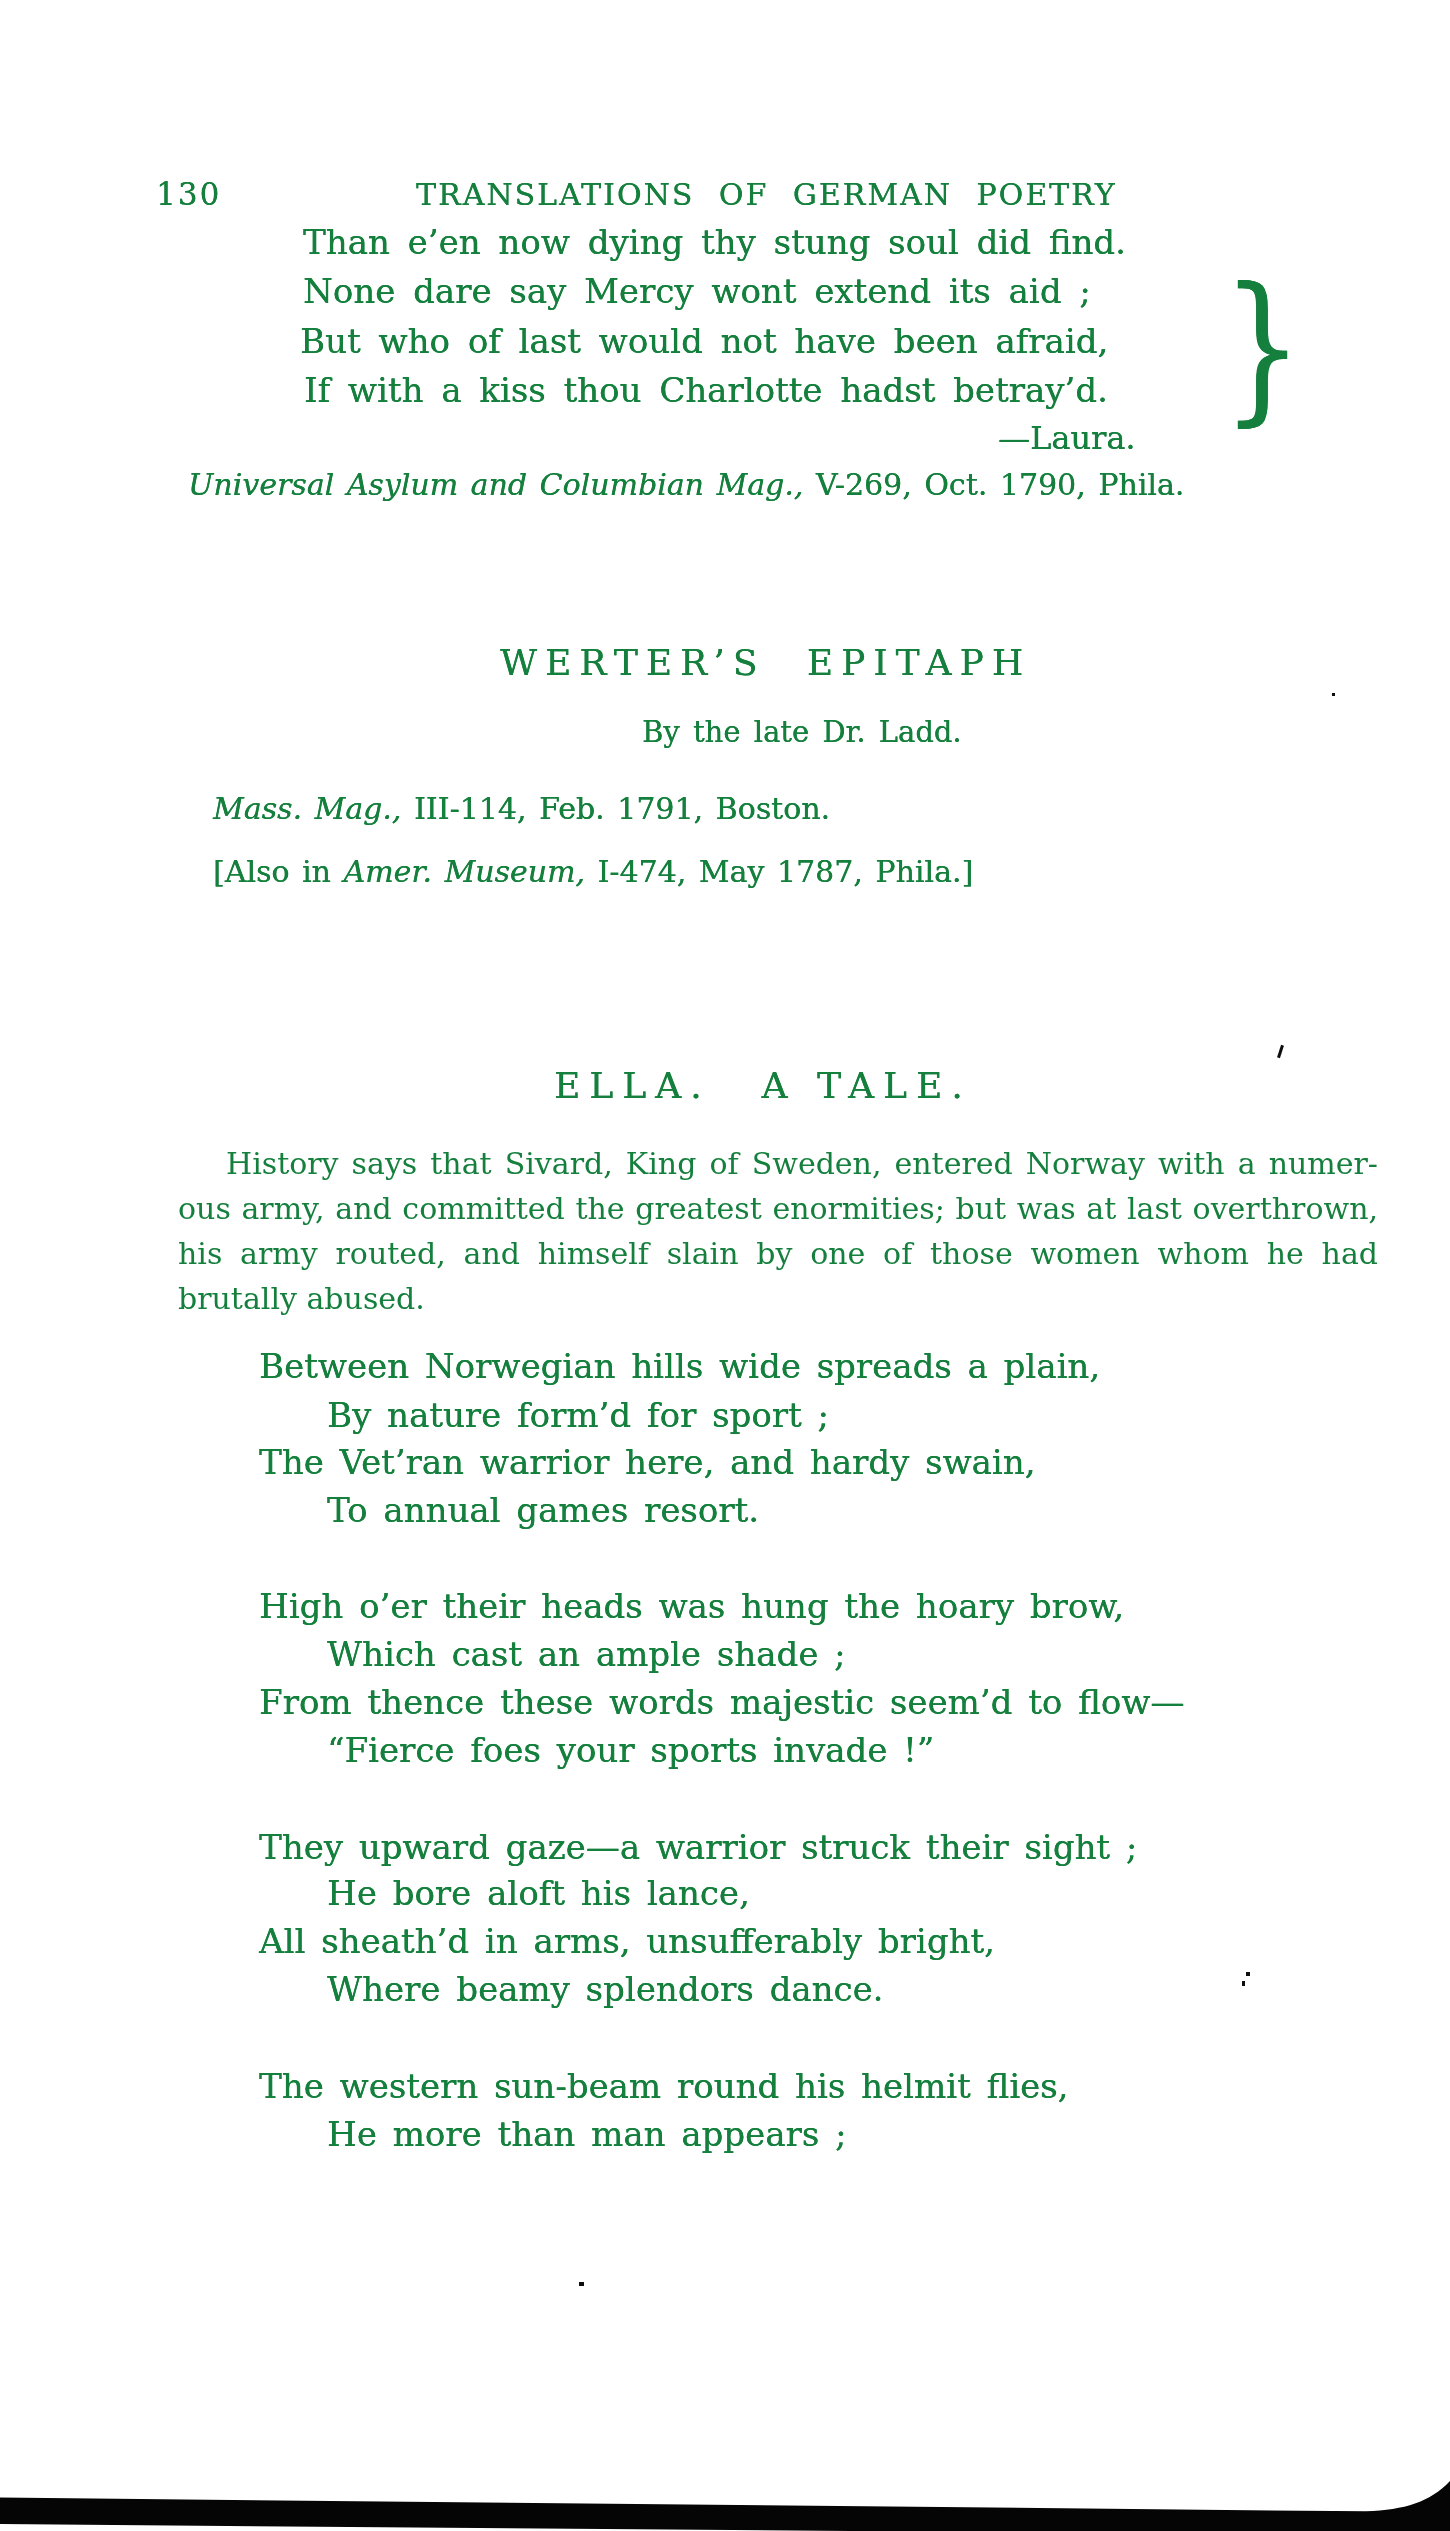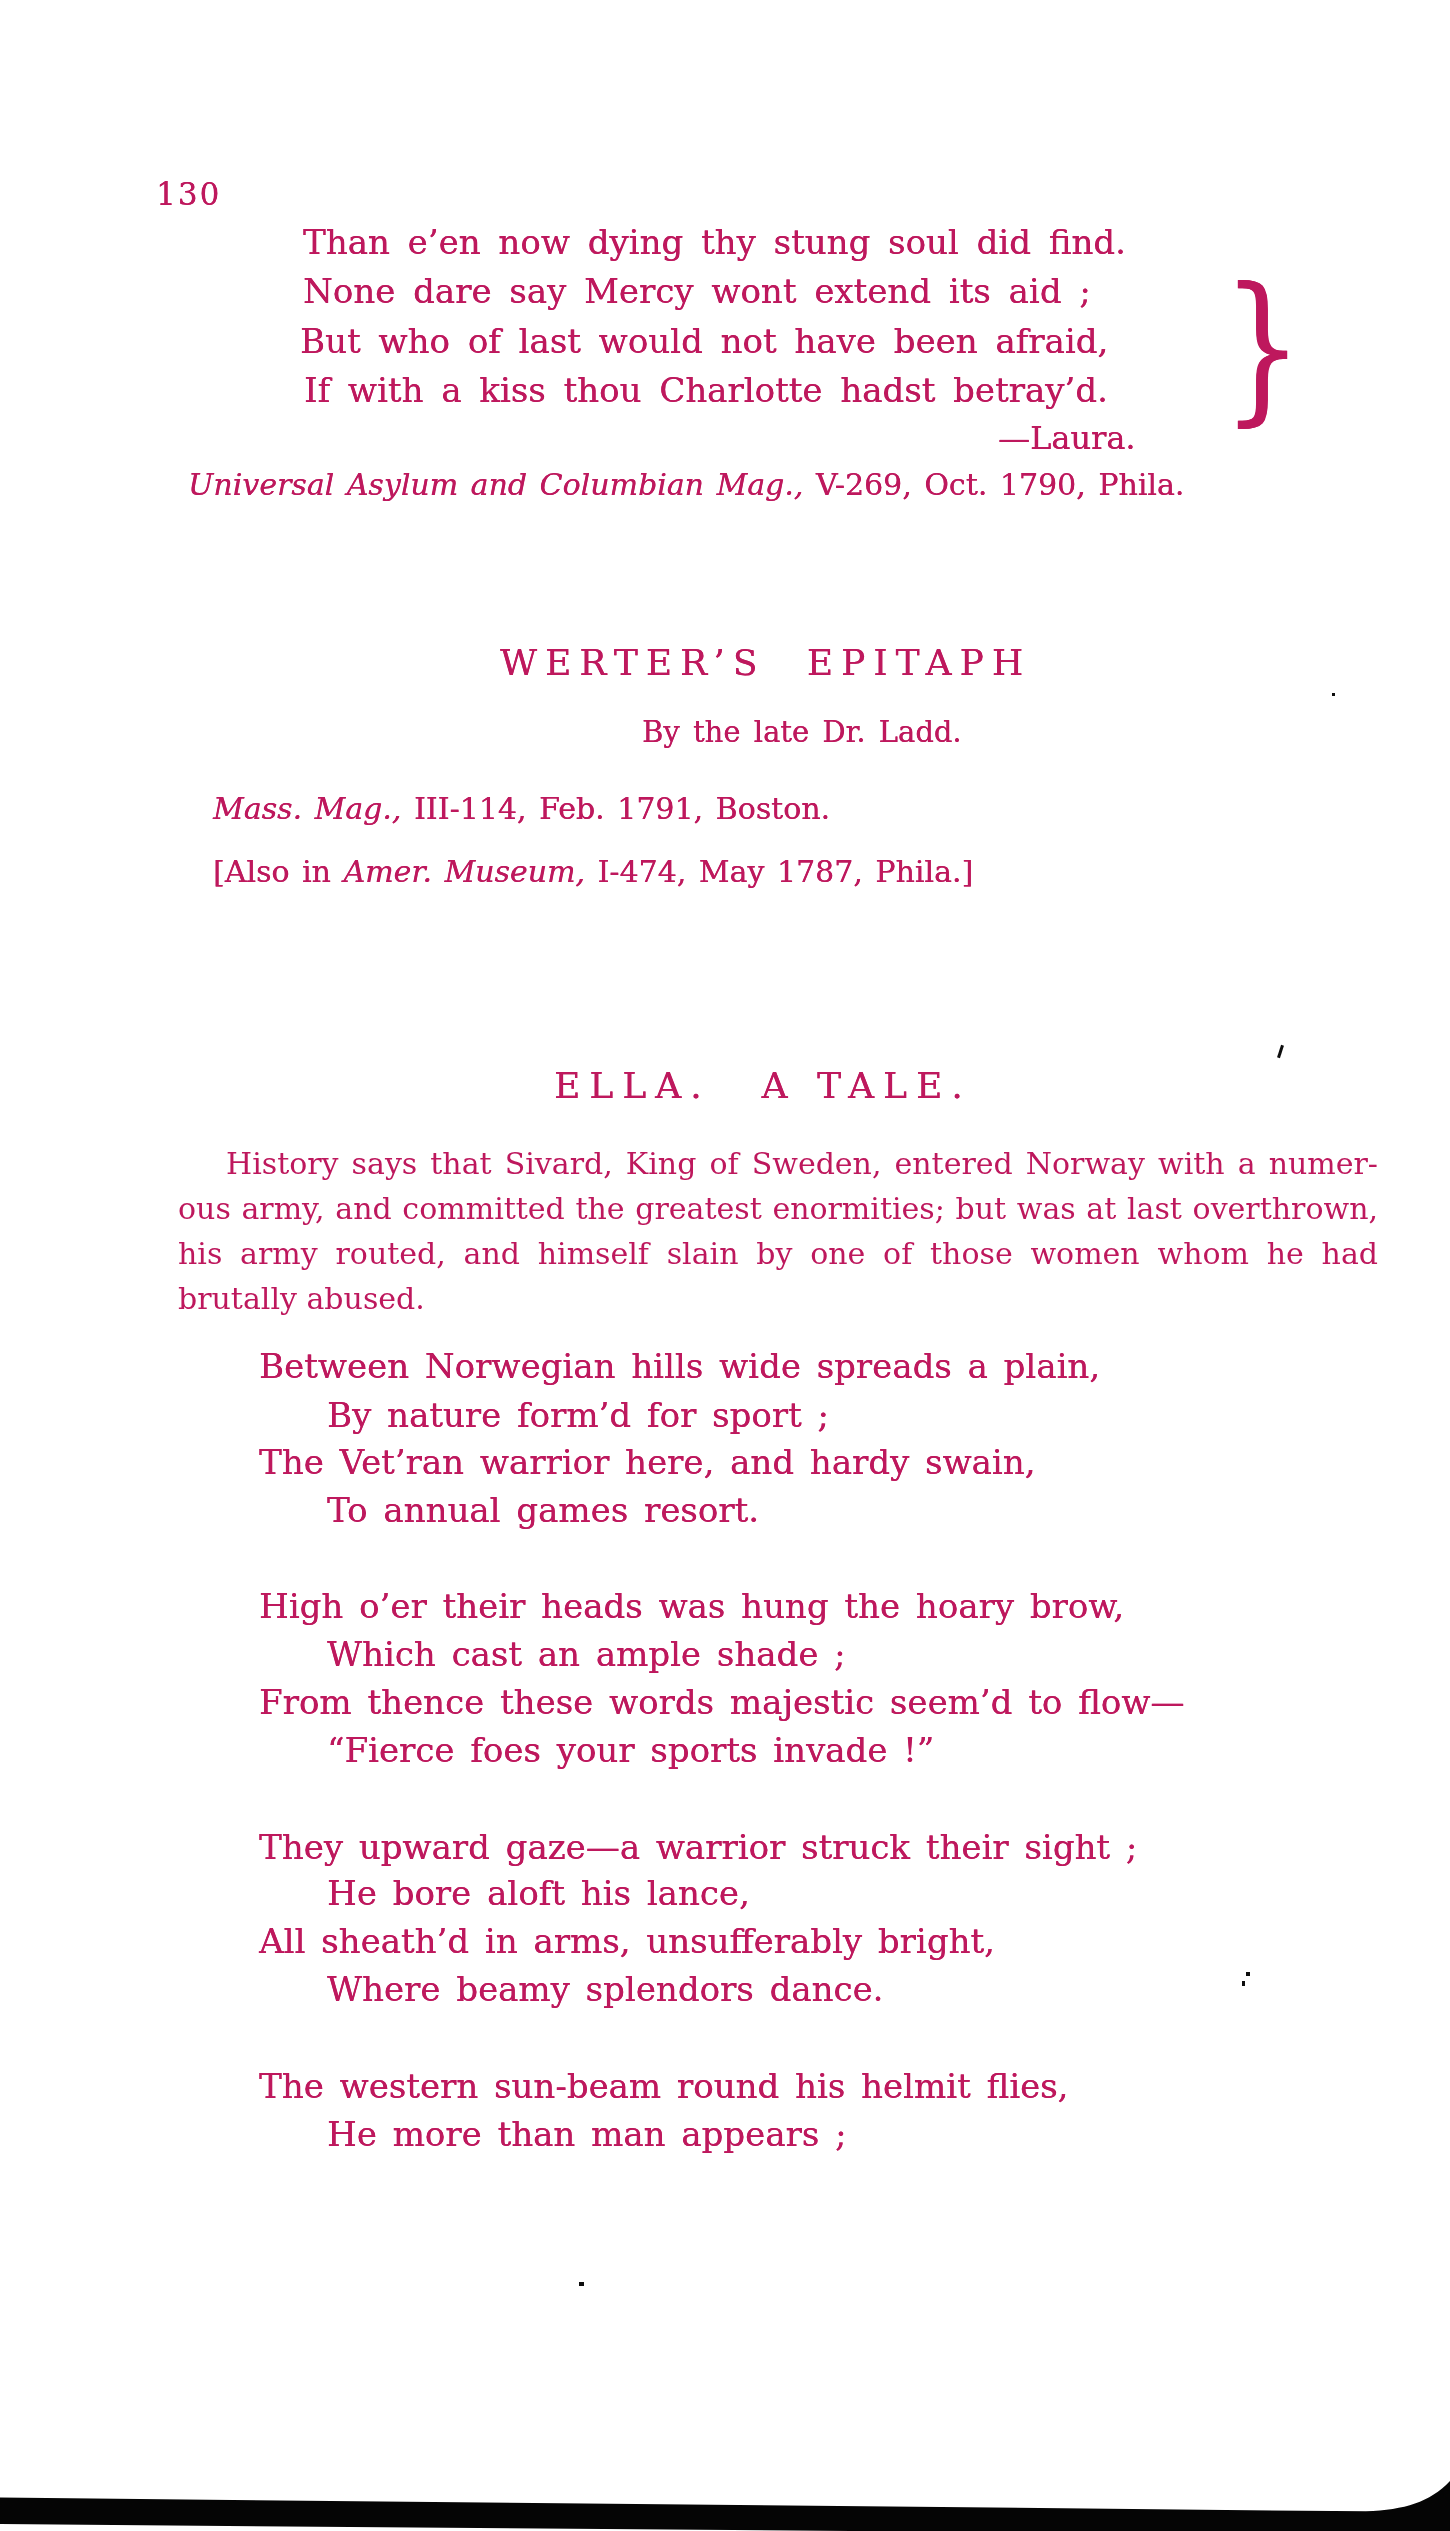--- a/index.html
+++ b/index.html
@@ -7,21 +7,21 @@
     padding: 0;
     background: #ffffff;
   }
   #page {
     position: relative;
     width: 1450px;
     height: 2531px;
     background: #ffffff;
     overflow: hidden;
     font-family: "DejaVu Serif", "Liberation Serif", serif;
-    color: #be185d;
+    color: #15803d;
   }
   .abs {
     position: absolute;
     white-space: pre;
     text-shadow: 0.3px 0 0 currentColor;
   }
   .header-num {
     font-size: 31px;
     letter-spacing: 2px;
   }
@@ -102,20 +102,21 @@
     width: 1450px;
     height: 56px;
   }
 </style>
 </head>
 <body>
 
 <div id="page">
 
   <div class="abs header-num" style="left:156px; top:176px;">130</div>
+  <div class="abs running-title" style="left:416px; top:177px;">TRANSLATIONS OF GERMAN POETRY</div>
 
   <div class="abs poem1-line" style="left:303px; top:222px;">Than e’en now dying thy stung soul did find.</div>
   <div class="abs poem1-line" style="left:303px; top:271px;">None dare say Mercy wont extend its aid ;</div>
   <div class="abs poem1-line" style="left:300px; top:321px;">But who of last would not have been afraid,</div>
   <div class="abs poem1-line" style="left:304px; top:370px;">If with a kiss thou Charlotte hadst betray’d.</div>
 
   <div class="brace">}</div>
 
   <div class="abs attribution" style="left:998px; top:419px;">—Laura.</div>
 

